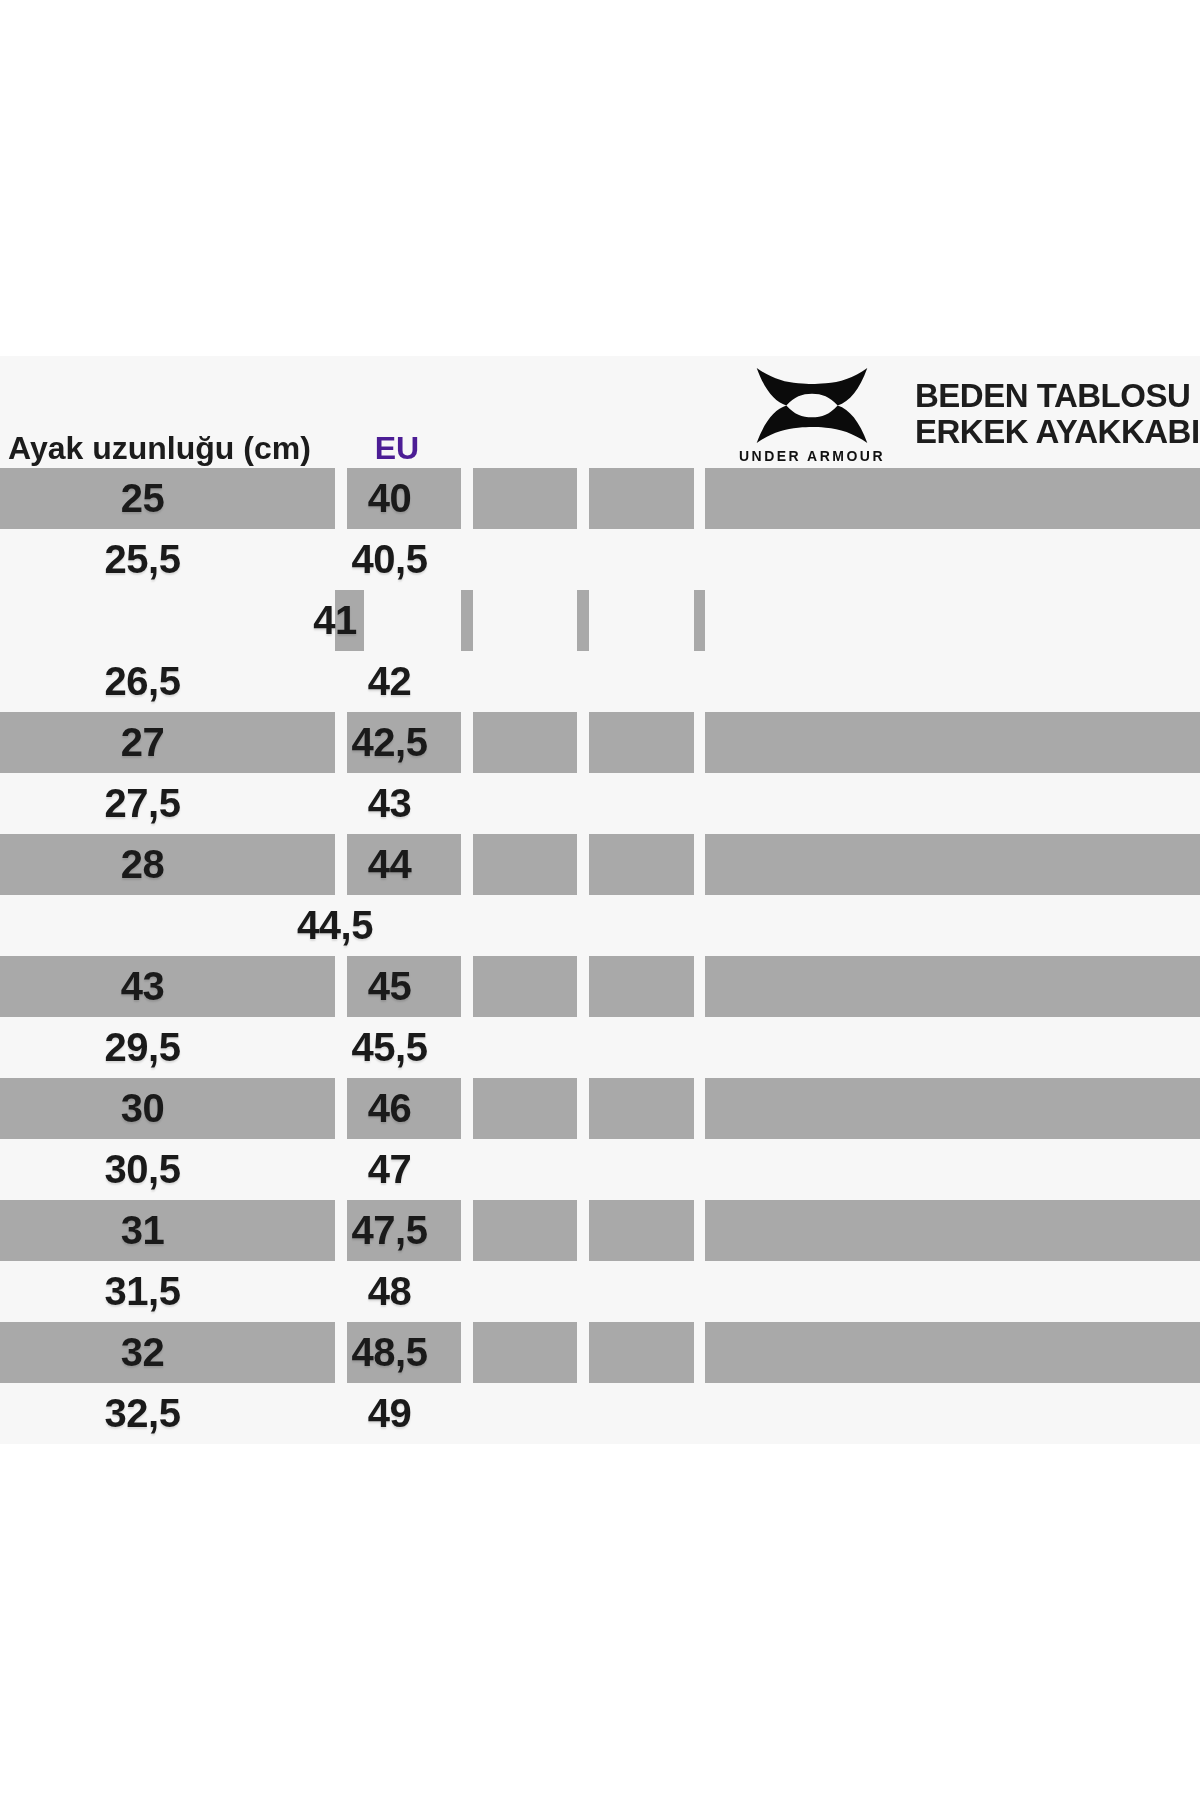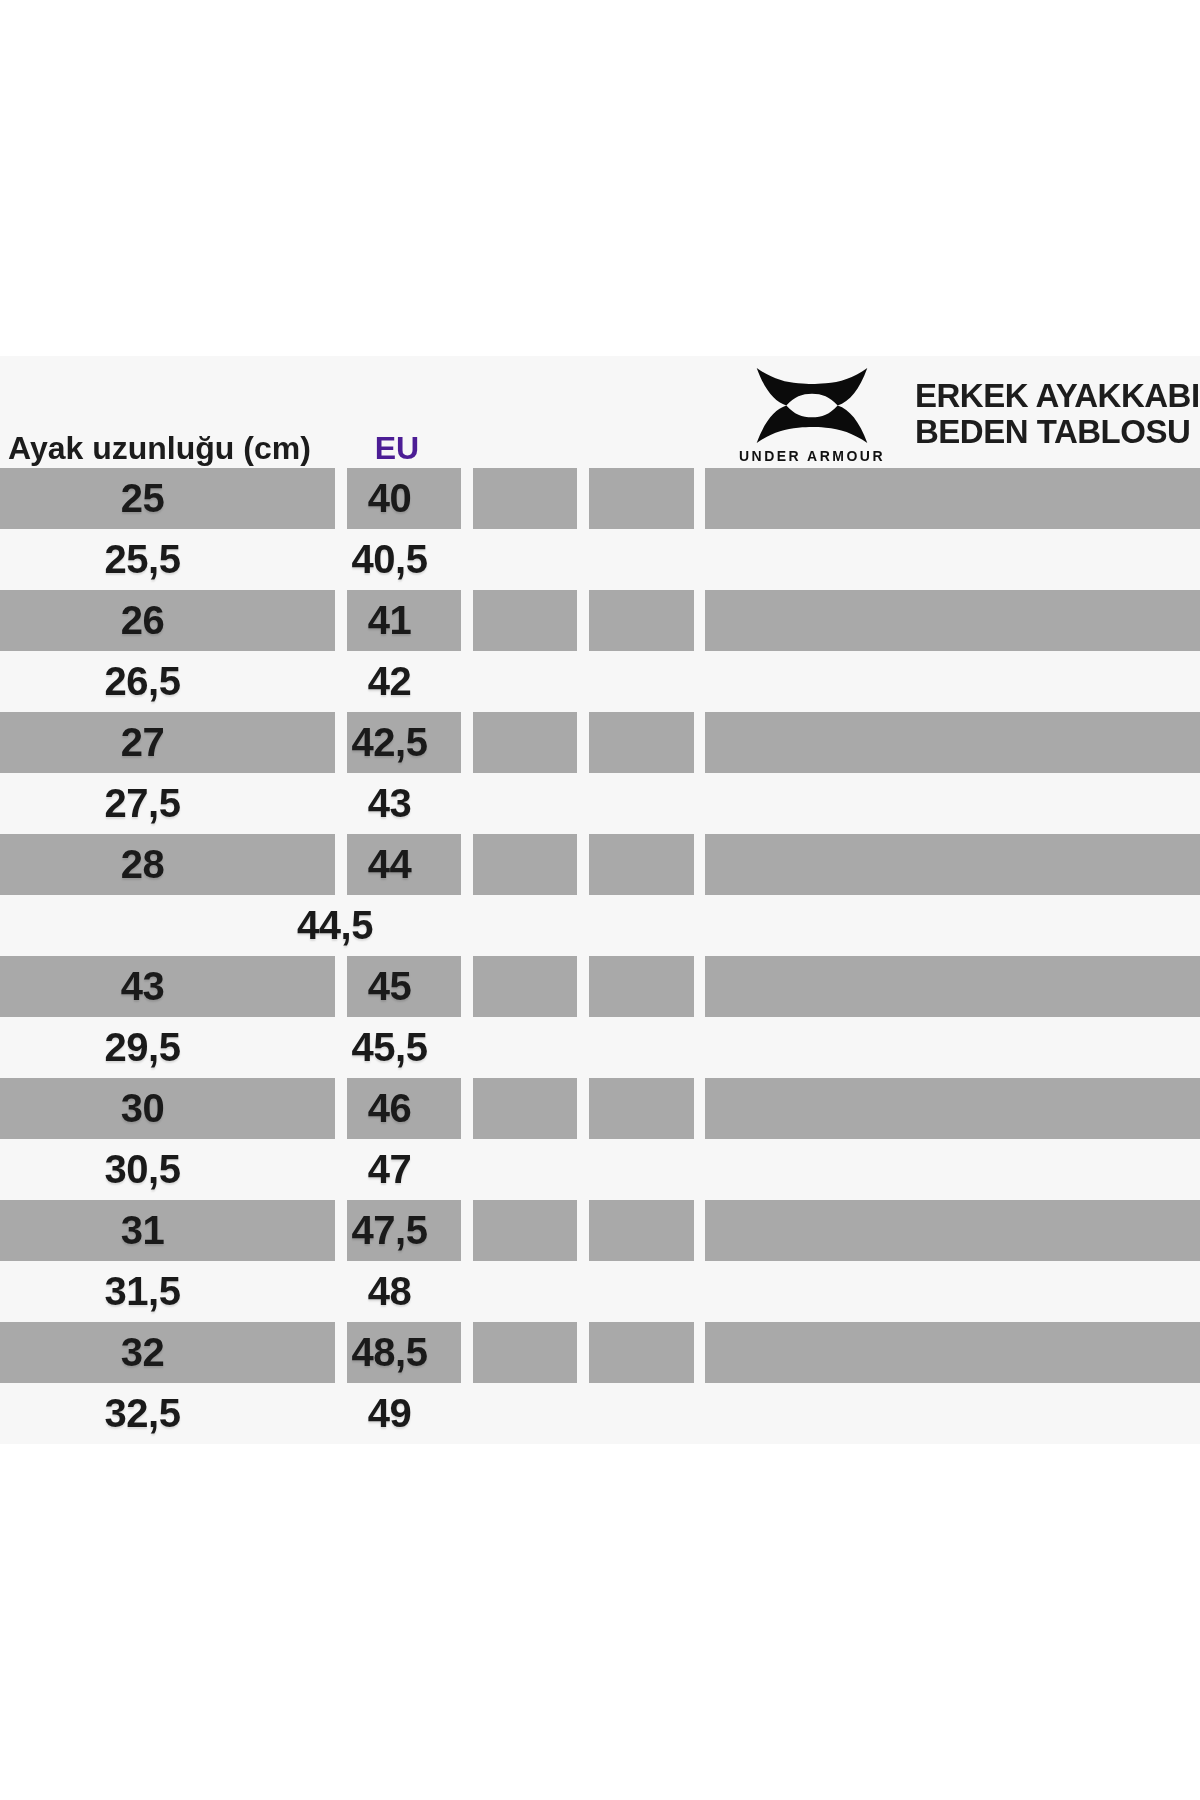--- a/index.html
+++ b/index.html
@@ -82,22 +82,22 @@
 
   <div class="brand">
     <svg viewBox="0 0 124 80" aria-hidden="true">
       <path fill="#0b0b0b" d="M6,2 C14,24 24,36 36,40 C44,31 52,28 62,28 C72,28 80,31 88,40 C100,36 110,24 118,2 C104,12 90,16.5 76,17.5 C70,18 66,18.2 62,18.2 C58,18.2 54,18 48,17.5 C34,16.5 20,12 6,2 Z"></path>
       <path fill="#0b0b0b" d="M6,78 C14,56 24,44 36,40 C44,49 52,52 62,52 C72,52 80,49 88,40 C100,44 110,56 118,78 C104,68 90,63.5 76,62.5 C70,62 66,61.8 62,61.8 C58,61.8 54,62 48,62.5 C34,63.5 20,68 6,78 Z"></path>
     </svg>
     <div class="wordmark">UNDER ARMOUR</div>
   </div>
 
   <div class="chart-title">
+    <div>BEDEN TABLOSU</div>
     <div>ERKEK AYAKKABI</div>
-    <div>BEDEN TABLOSU</div>
   </div>
 
   <div class="col-headers">
     <div class="h-cm">Ayak uzunluğu (cm)</div>
     <div class="h-eu">EU</div>
   </div>
 
   <div class="rows">
       <div class="row shaded">
     <div class="cell val cm">25</div>
@@ -115,21 +115,20 @@
     <div class="gap"></div>
     <div class="cell val eu">40,5</div>
     <div class="gap"></div>
     <div class="cell"></div>
     <div class="gap"></div>
     <div class="cell"></div>
     <div class="gap"></div>
     <div class="cell"></div>
   </div>
       <div class="row shaded">
-    <div class="cell val cm">26</div>
     <div class="gap"></div>
     <div class="cell val eu">41</div>
     <div class="gap"></div>
     <div class="cell"></div>
     <div class="gap"></div>
     <div class="cell"></div>
     <div class="gap"></div>
     <div class="cell"></div>
   </div>
       <div class="row">

